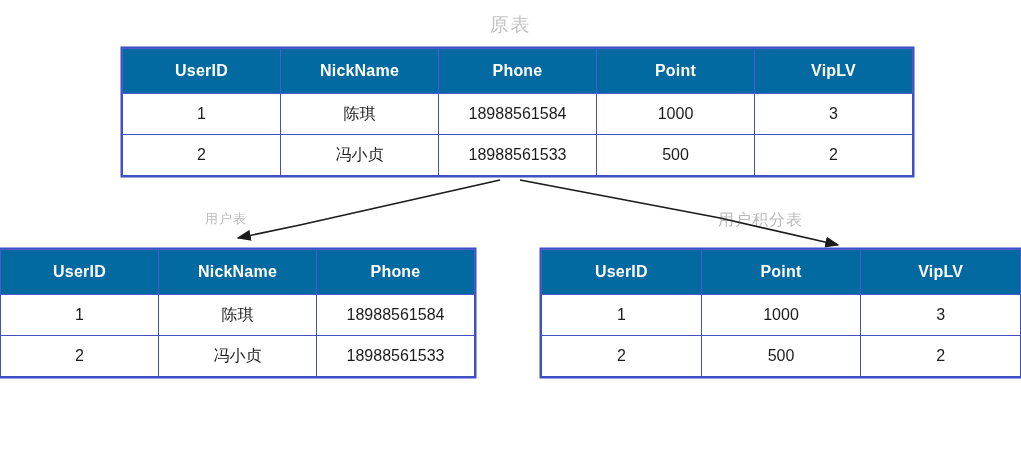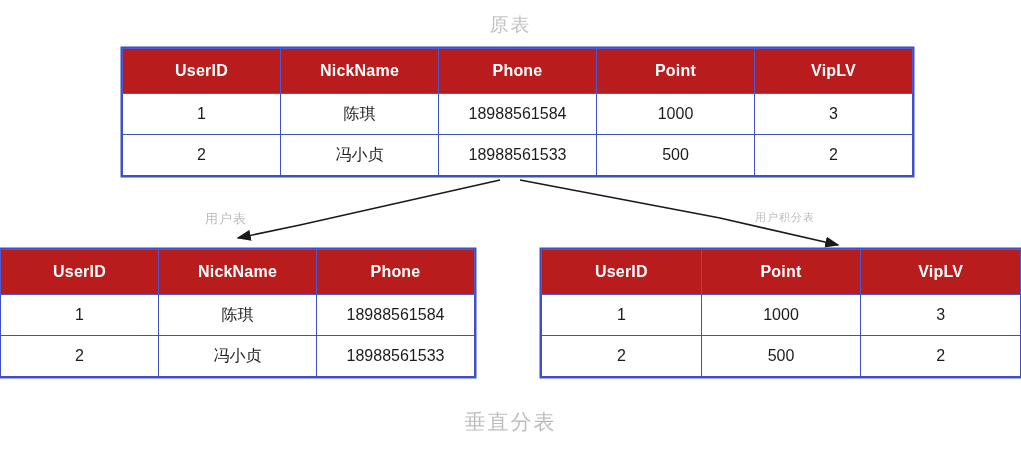--- a/index.html
+++ b/index.html
@@ -35,21 +35,21 @@
     text-align: center;
     vertical-align: middle;
     font-size: 16px;
     color: #1c1c1c;
     font-weight: normal;
     padding: 0;
     line-height: 1;
   }
 
   .tbl th {
-    background: #b91c1c;
+    background: #0369a1;
     color: #ffffff;
     font-weight: bold;
     font-size: 16px;
     letter-spacing: 0.2px;
     border-color: #4b5ad0;
   }
 
   .tbl tr.hdr th { height: 45px; }
   .tbl tr.row td { height: 41px; }
 
@@ -97,23 +97,23 @@
 
   #label-left {
     left: 205px;
     top: 210px;
     font-size: 13px;
     opacity: 0.32;
     letter-spacing: 1px;
   }
 
   #label-right {
-    left: 755px;
+    left: 718px;
     top: 210px;
-    font-size: 11px;
+    font-size: 16px;
     opacity: 0.32;
     letter-spacing: 1px;
   }
 
   #caption {
     left: 0; right: 0;
     top: 408px;
     text-align: center;
     font-size: 21px;
     color: #333333;
@@ -230,16 +230,15 @@
         <td>3</td>
       </tr>
       <tr class="row">
         <td>2</td>
         <td>500</td>
         <td>2</td>
       </tr>
     </tbody>
   </table>
 
-  <div class="label-cn" id="caption">垂直分表</div>
 
 
 </div>
 
 </body></html>

